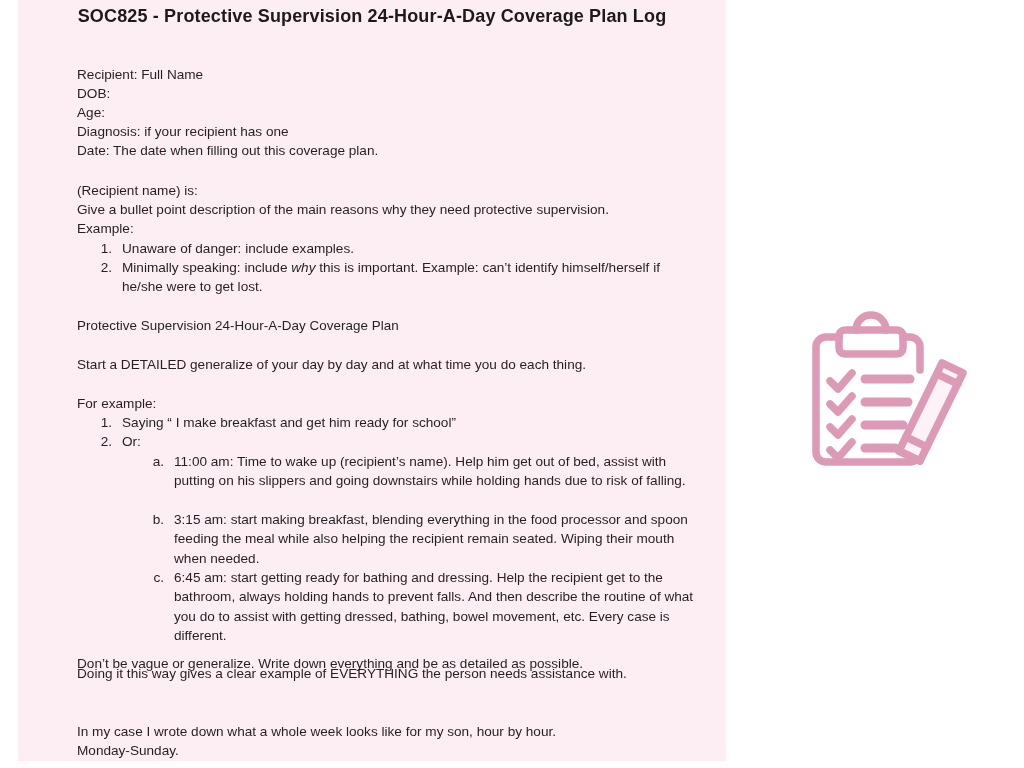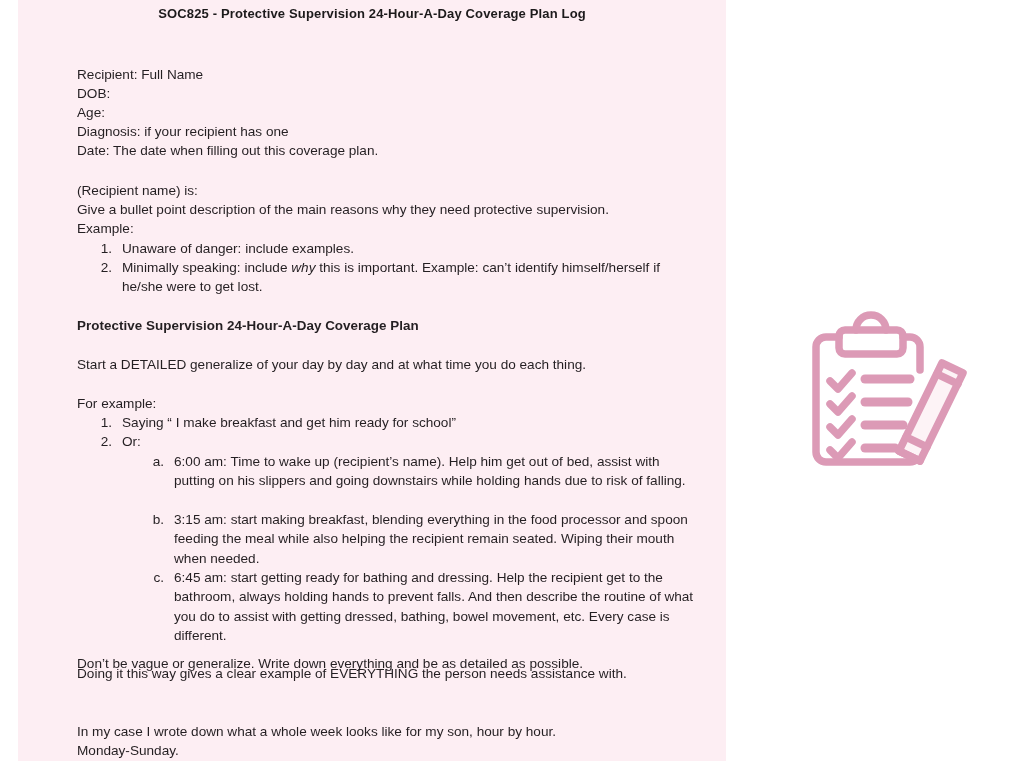--- a/index.html
+++ b/index.html
@@ -41,37 +41,37 @@
     height: 761px;
     color: #231f20;
   }
 
   .doc-title {
     position: absolute;
     left: 0;
     top: 6px;
     width: 708px;
     text-align: center;
-    font-size: 13px;
+    font-size: 18px;
     font-weight: bold;
     letter-spacing: 0.15px;
     color: #1c1a1b;
     white-space: nowrap;
   }
 
   
   .ln {
     position: absolute;
     font-size: 13.6px;
     line-height: 19.3px;
     color: #241f22;
     white-space: nowrap;
   }
 
-  .bold { font-weight: bold; letter-spacing: 0.05px; }
+  .bold { font-weight: normal; letter-spacing: 0.05px; }
   .ital { font-style: italic; }
 
   
   .li {
     position: absolute;
     font-size: 13.6px;
     line-height: 19.3px;
     color: #241f22;
   }
   .li .mk {
@@ -138,21 +138,21 @@
         <span class="tx">Saying “ I make breakfast and get him ready for school”</span>
       </div>
 
       <div class="li" style="left:74px; top:432px; width:610px;">
         <span class="mk">2.</span>
         <span class="tx">Or:</span>
       </div>
 
       <div class="li" style="left:126px; top:452px; width:559px;">
         <span class="mk">a.</span>
-        <span class="tx">6:00 am: Time to wake up (recipient’s name). Help him get out of bed, assist with putting on his slippers and going downstairs while holding hands due to risk of falling.</span>
+        <span class="tx">11:00 am: Time to wake up (recipient’s name). Help him get out of bed, assist with putting on his slippers and going downstairs while holding hands due to risk of falling.</span>
       </div>
 
       <div class="li" style="left:126px; top:510px; width:549px;">
         <span class="mk">b.</span>
         <span class="tx">3:15 am: start making breakfast, blending everything in the food processor and spoon feeding the meal while also helping the recipient remain seated. Wiping their mouth when needed.</span>
       </div>
 
       <div class="li" style="left:126px; top:568px; width:561px;">
         <span class="mk">c.</span>
         <span class="tx">6:45 am: start getting ready for bathing and dressing. Help the recipient get to the bathroom, always holding hands to prevent falls. And then describe the routine of what you do to assist with getting dressed, bathing, bowel movement, etc. Every case is different.</span>

